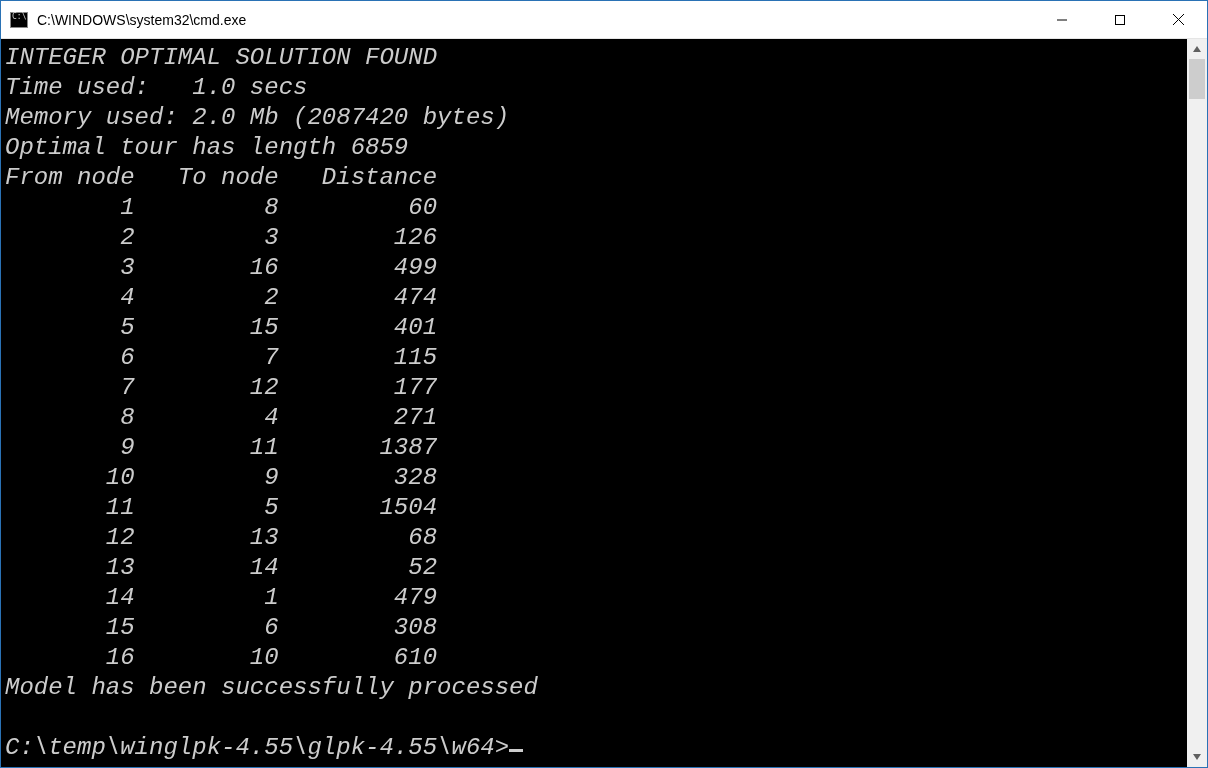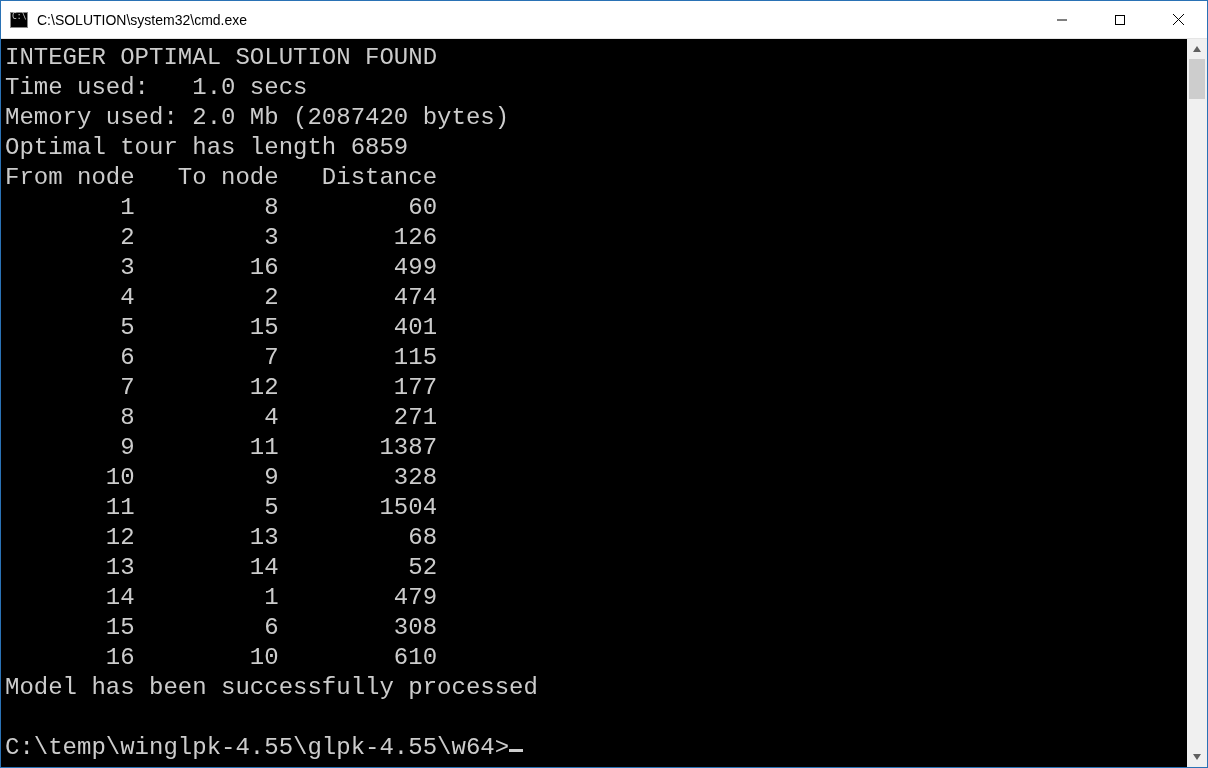--- a/index.html
+++ b/index.html
@@ -56,20 +56,21 @@
   .terminal {
     flex: 1;
     background: #000;
     color: #cccccc;
     font-family: Consolas, "Courier New", monospace;
     font-size: 24px;
     line-height: 30px;
     white-space: pre;
     padding: 4px 4px;
     overflow: hidden;
+    font-style: italic;
   }
   .scrollbar {
     width: 20px; flex: 0 0 20px;
     background: #f0f0f0;
     position: relative;
   }
   .scroll-arrow {
     width: 20px; height: 20px;
     display: flex; align-items: center; justify-content: center;
     background: #f0f0f0;
@@ -92,21 +93,21 @@
   }
 </style>
 </head>
 <body>
 
 <div class="window">
   <div class="titlebar">
     <div class="icon-wrap">
       <div class="cmd-icon"></div>
     </div>
-    <div class="title-text">C:\SOLUTION\system32\cmd.exe</div>
+    <div class="title-text">C:\WINDOWS\system32\cmd.exe</div>
     <div class="win-controls">
       <div class="win-btn">
         <svg viewBox="0 0 12 12">
             <line x1="1" y1="6" x2="11" y2="6" stroke="#000" stroke-width="1"></line>
           </svg>
       </div>
       <div class="win-btn">
         <svg viewBox="0 0 12 12">
             <rect x="1.5" y="1.5" width="9" height="9" fill="none" stroke="#000" stroke-width="1"></rect>
           </svg>

